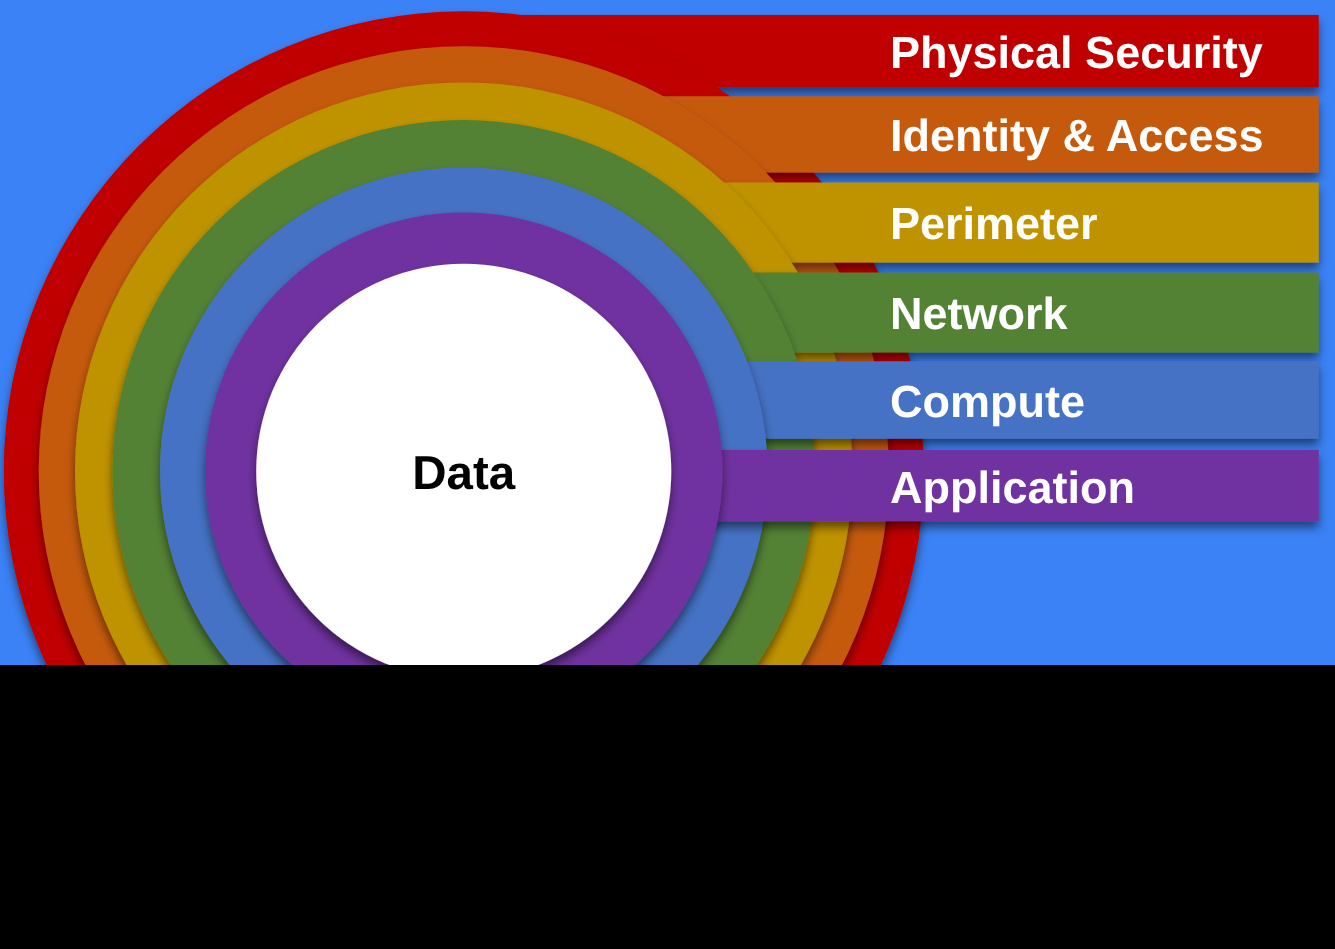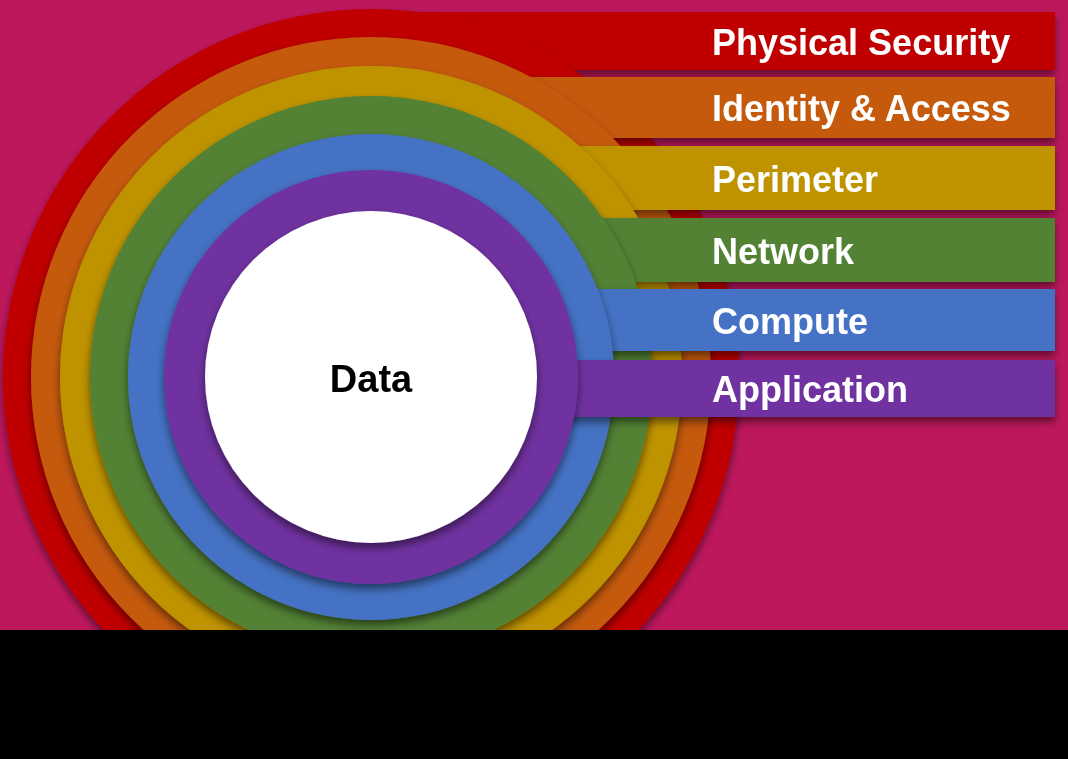--- a/index.html
+++ b/index.html
@@ -3,22 +3,22 @@
 <meta charset="utf-8">
 <style>
   html, body {
     margin: 0;
     padding: 0;
     background: #000000;
   }
   #canvas {
     position: relative;
     width: 1068px;
-    height: 630px;
-    background: #be185d;
+    height: 532px;
+    background: #3b82f6;
     overflow: hidden;
     font-family: "Liberation Sans", sans-serif;
   }
   svg text {
     font-family: "Liberation Sans", sans-serif;
     font-weight: bold;
   }
 </style>
 </head>
 <body>

